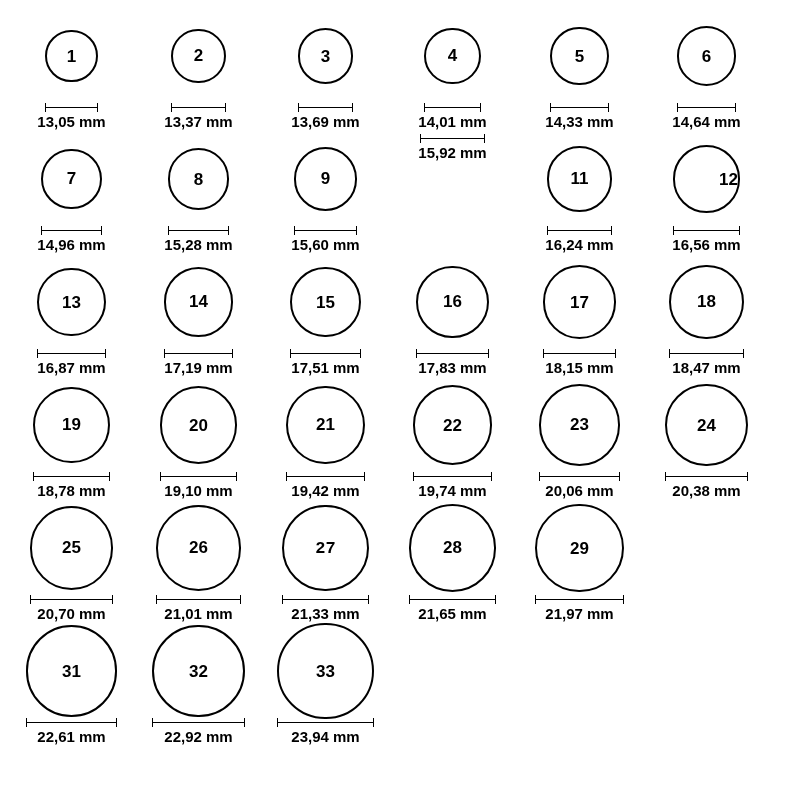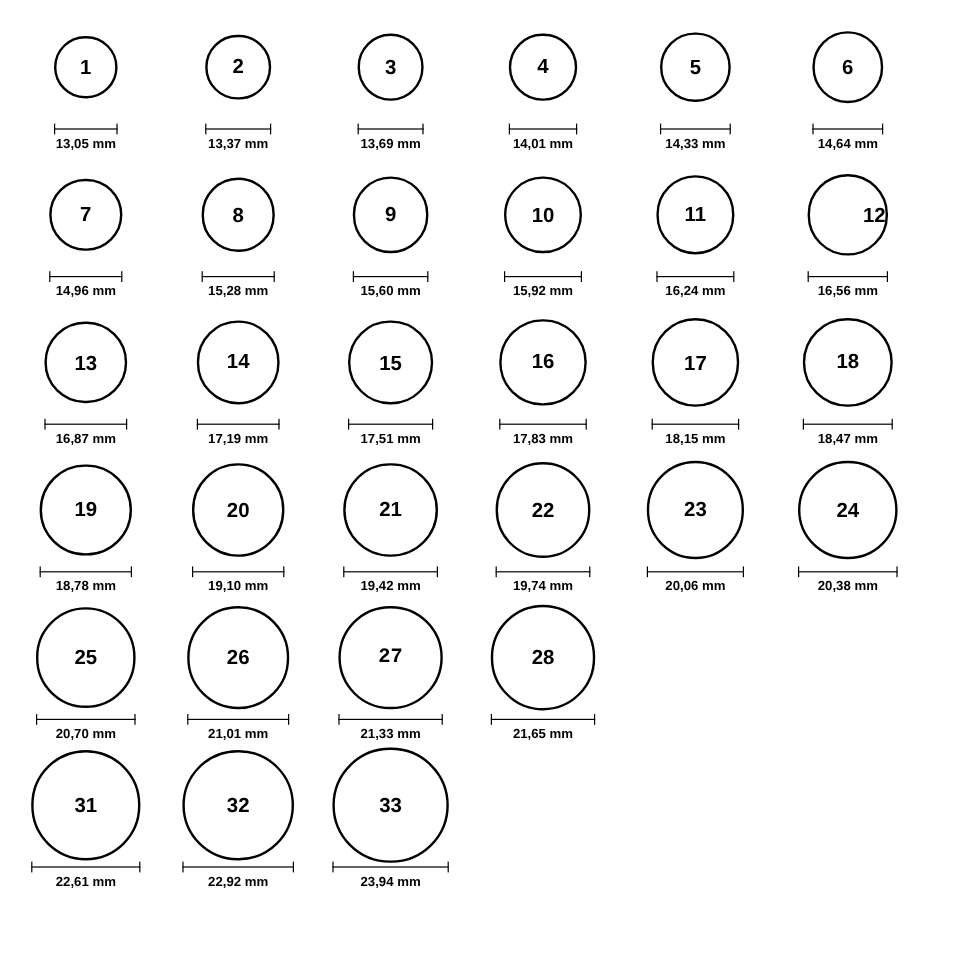--- a/index.html
+++ b/index.html
@@ -72,21 +72,21 @@
   .measure .tick {
     position: absolute;
     top: 0;
     width: 1px;
     height: 9px;
     background: #000;
   }
   .measure .tick.left { left: 0; }
   .measure .tick.right { right: 0; }
   .label {
-    font-size: 11px;
+    font-size: 15px;
     font-weight: bold;
     line-height: 1.1;
     margin-top: 2px;
     white-space: nowrap;
     color: #000;
   }
 </style>
 </head>
 <body>
 
@@ -205,25 +205,20 @@
           </div>
         </div>
         <div class="measure" style="width: 63.18px;">
           <div class="bar"></div>
           <div class="tick left"></div>
           <div class="tick right"></div>
         </div>
         <div class="label">15,60 mm</div>
       </div>
       <div class="cell">
-        <div class="ring-wrap">
-          <div class="ring" style="width: 64.476px; height: 64.476px;">
-            <span class="ring-number">10</span>
-          </div>
-        </div>
         <div class="measure" style="width: 64.476px;">
           <div class="bar"></div>
           <div class="tick left"></div>
           <div class="tick right"></div>
         </div>
         <div class="label">15,92 mm</div>
       </div>
       <div class="cell">
         <div class="ring-wrap">
           <div class="ring" style="width: 65.772px; height: 65.772px;">
@@ -456,20 +451,33 @@
           <div class="ring" style="width: 87.6825px; height: 87.6825px;">
             <span class="ring-number">28</span>
           </div>
         </div>
         <div class="measure" style="width: 87.6825px;">
           <div class="bar"></div>
           <div class="tick left"></div>
           <div class="tick right"></div>
         </div>
         <div class="label">21,65 mm</div>
+      </div>
+      <div class="cell">
+        <div class="ring-wrap">
+          <div class="ring" style="width: 88.9785px; height: 88.9785px;">
+            <span class="ring-number">29</span>
+          </div>
+        </div>
+        <div class="measure" style="width: 88.9785px;">
+          <div class="bar"></div>
+          <div class="tick left"></div>
+          <div class="tick right"></div>
+        </div>
+        <div class="label">21,97 mm</div>
       </div>
     </div>
     <div class="row">
       <div class="cell">
         <div class="ring-wrap">
           <div class="ring" style="width: 91.5705px; height: 91.5705px;">
             <span class="ring-number">31</span>
           </div>
         </div>
         <div class="measure" style="width: 91.5705px;">

